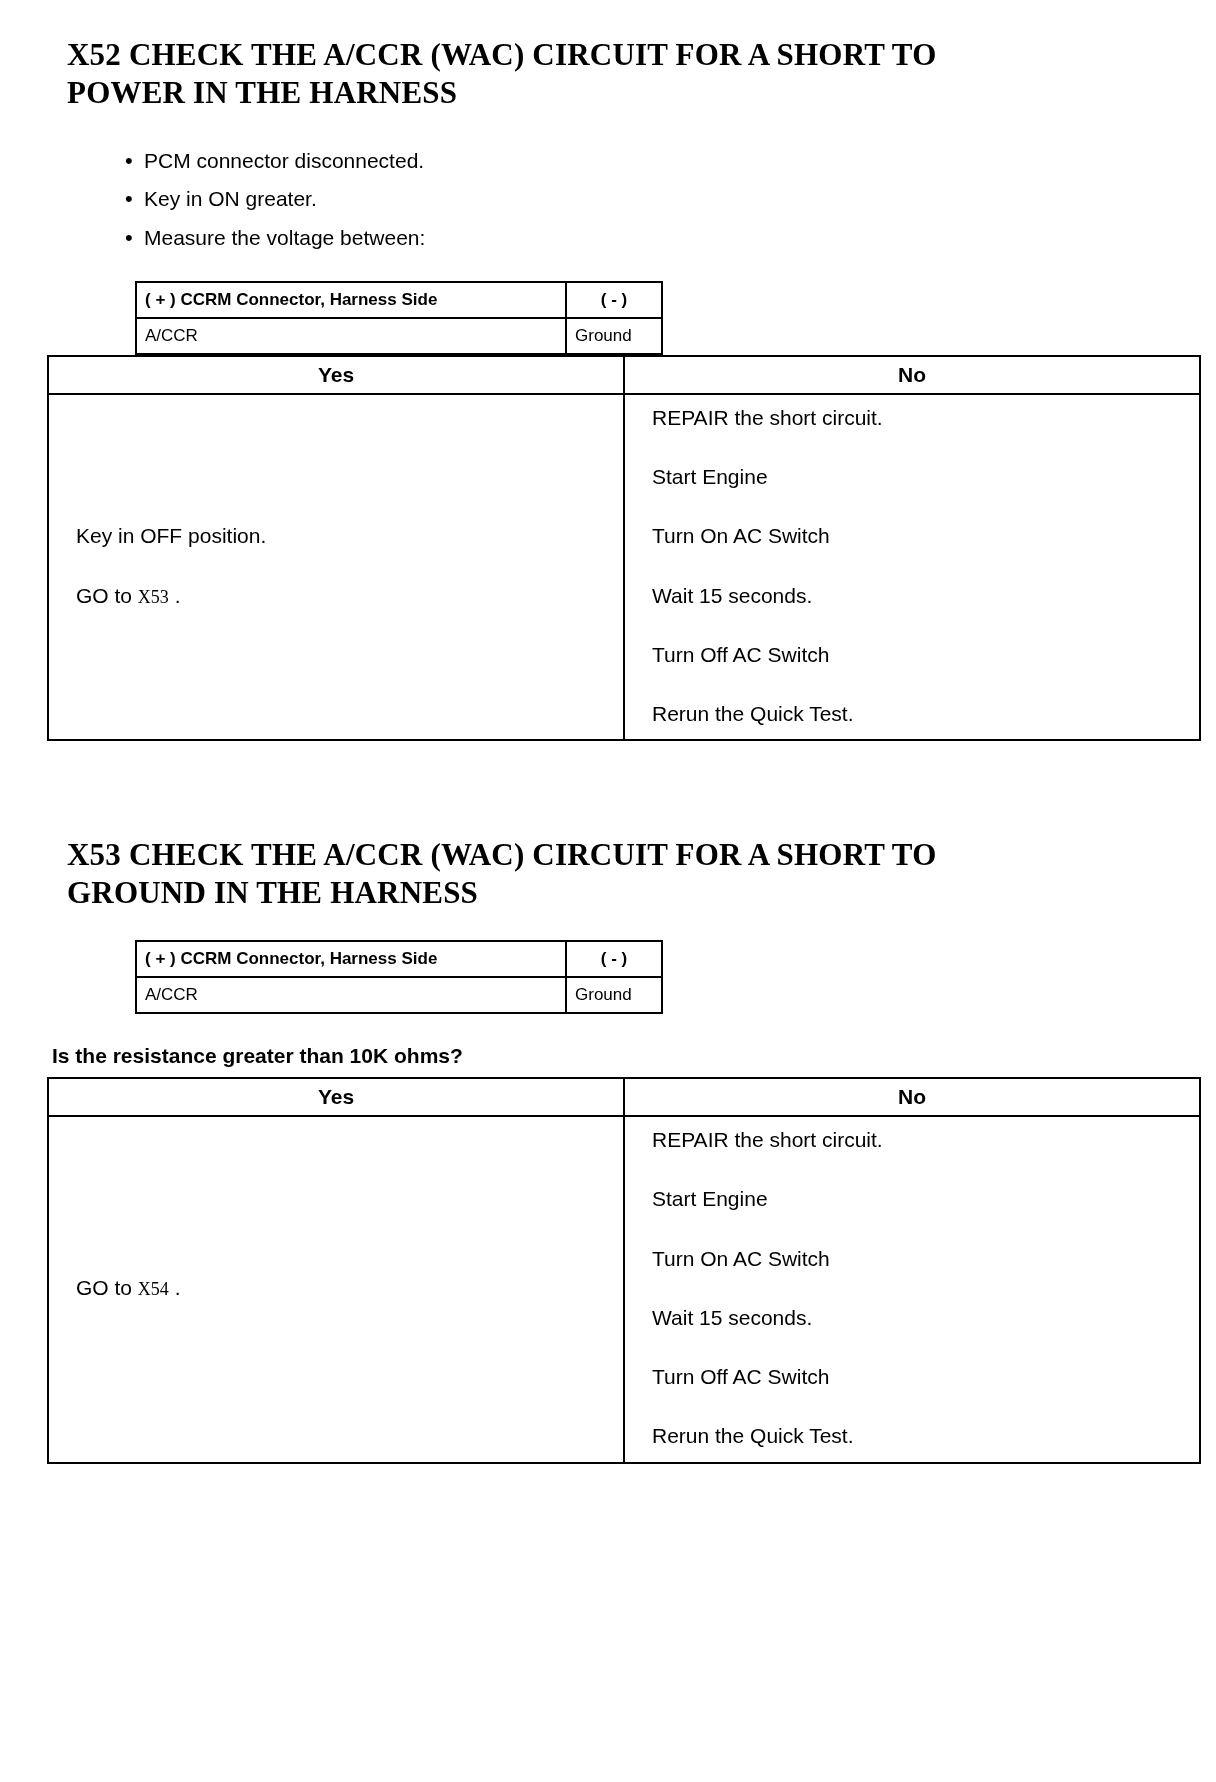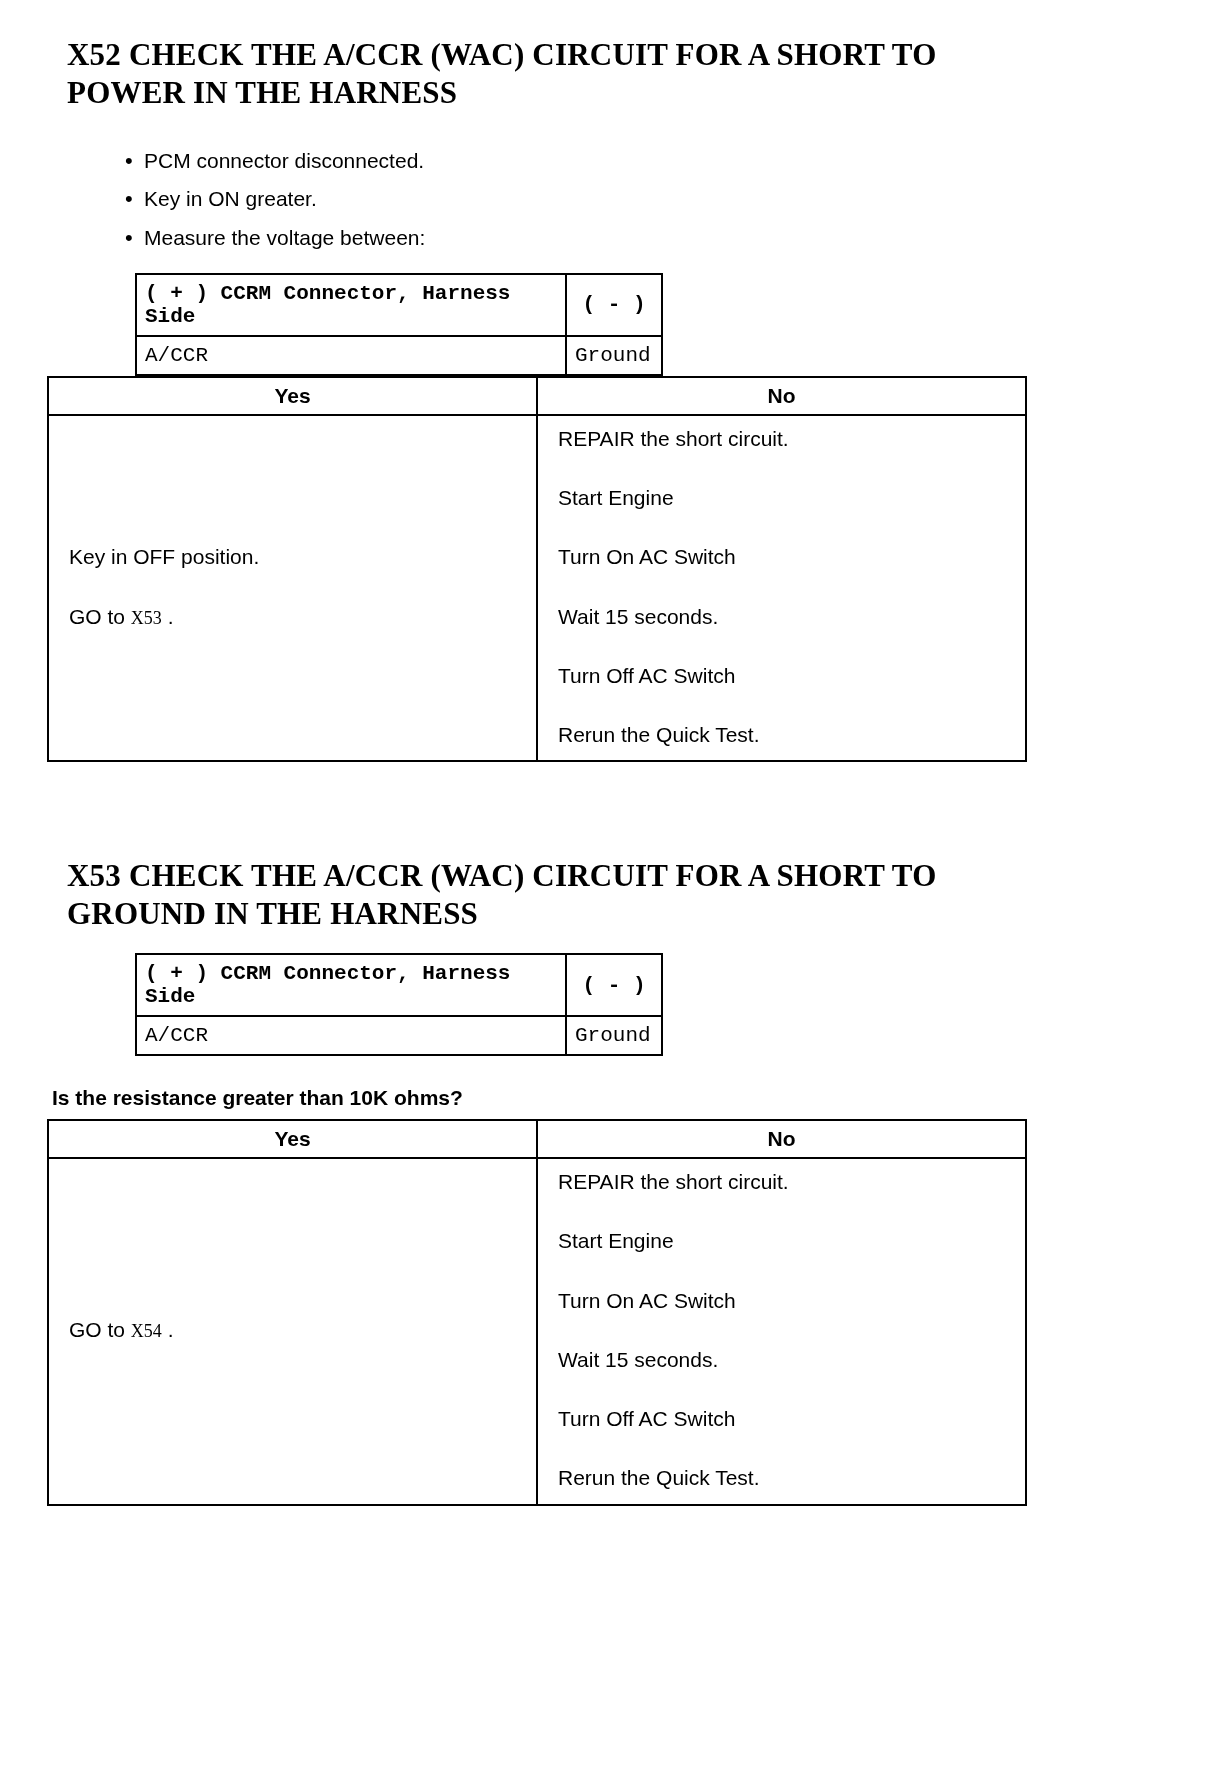--- a/index.html
+++ b/index.html
@@ -34,57 +34,56 @@
   }
   .bullets li::before {
     content: "\2022";
     position: absolute;
     left: 0;
     top: -1px;
     font-size: 22px;
   }
   .measure-table {
     border-collapse: collapse;
-    margin: 20px 0 0 88px;
-    font-size: 21px;
-    font-family: Liberation Mono, monospace;
+    margin: 28px 0 0 88px;
+    font-size: 17px;
   }
   .measure-table td {
     border: 2px solid #000;
     padding: 7px 8px;
     vertical-align: middle;
   }
   .mt-left  { width: 430px; }
   .mt-right { width: 96px; }
   .mt-head  { font-weight: bold; }
   .mt-head.mt-right { text-align: center; }
   .question {
     font-size: 21px;
     font-weight: bold;
     margin: 30px 0 9px 5px;
   }
   .decision-table {
     border-collapse: collapse;
-    width: 980px;
+    width: 1154px;
     font-size: 21px;
     table-layout: fixed;
   }
   .decision-table th,
   .decision-table td {
     border: 2px solid #000;
   }
   .decision-table th {
     font-size: 21px;
     font-weight: bold;
     padding: 6px 4px;
     text-align: center;
   }
   .body-cell {
     vertical-align: top;
-    padding: 10px 12px 12px 20px;
+    padding: 10px 12px 12px 27px;
     height: 325px;
     width: 50%;
   }
   .yes-cell { vertical-align: middle; }
   .line {
     margin: 0 0 33px 0;
     line-height: 1.25;
   }
   .line:last-child { margin-bottom: 0; }
   .ref {

